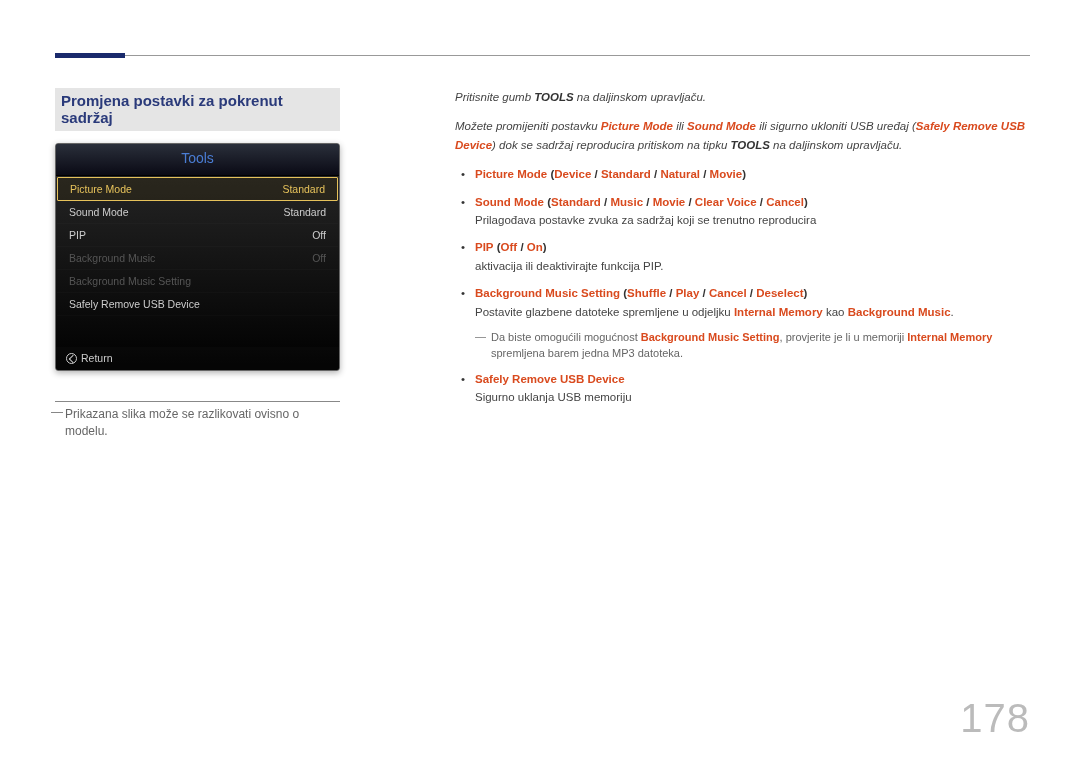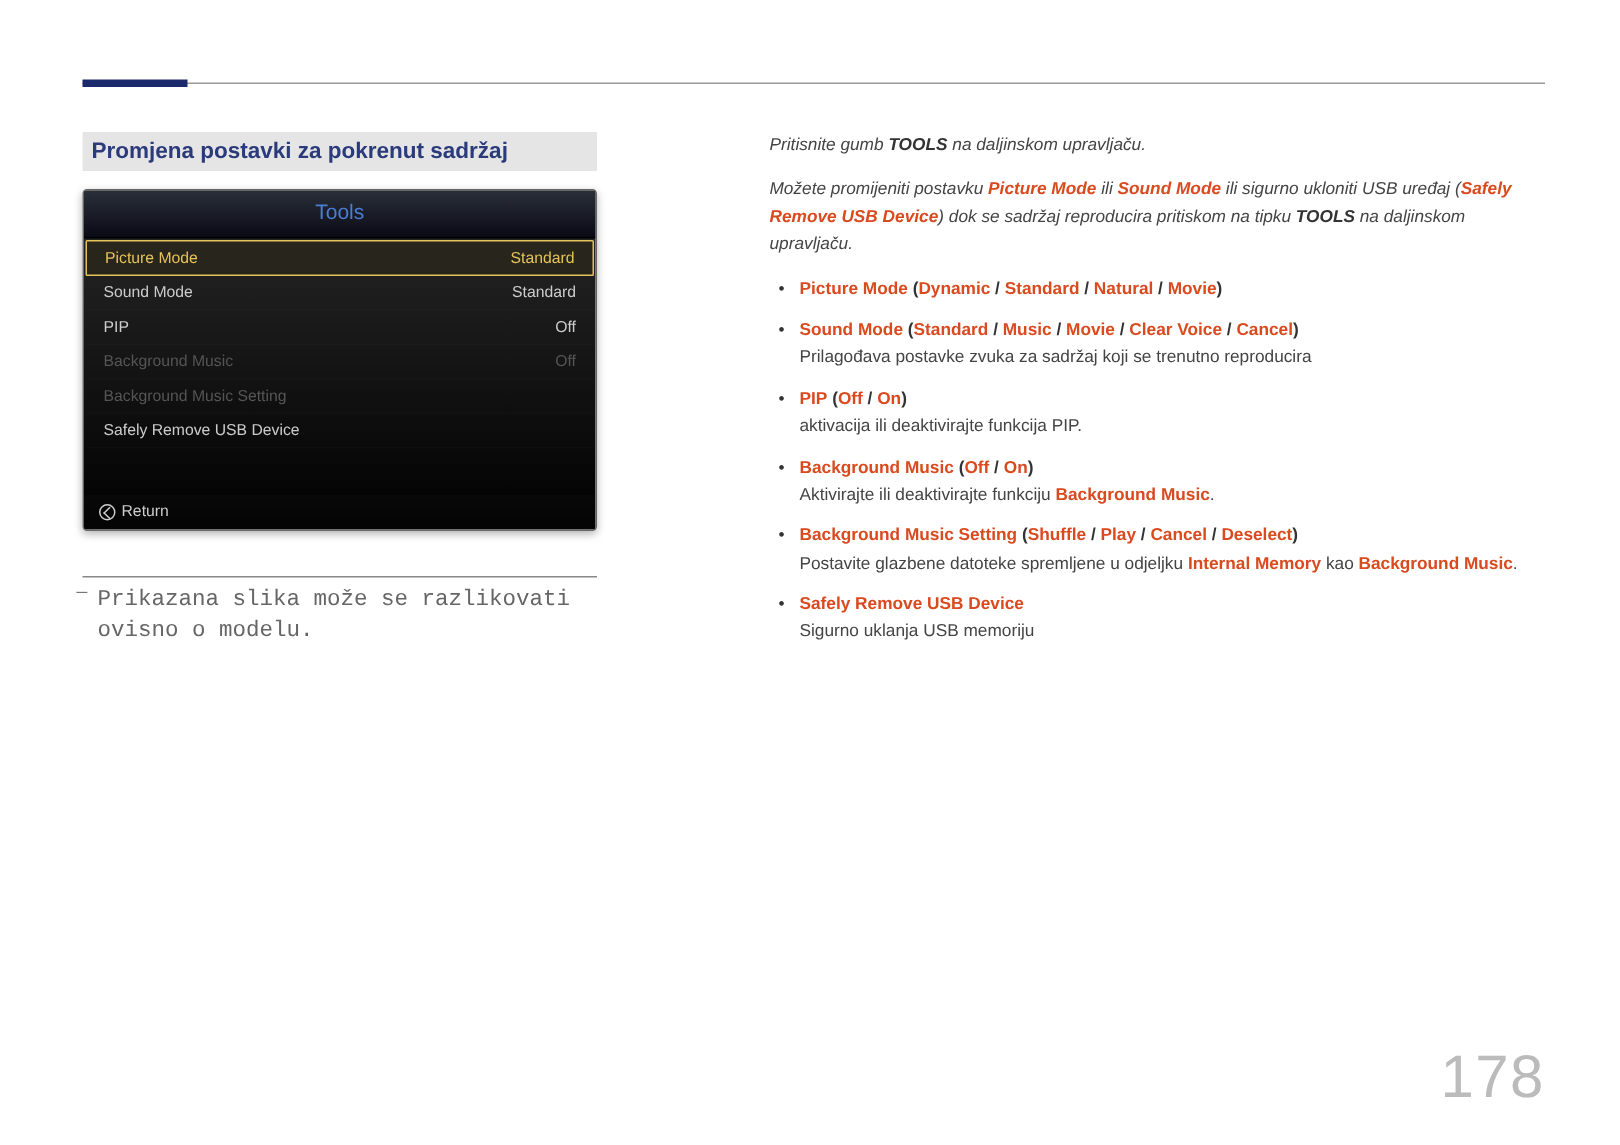--- a/index.html
+++ b/index.html
@@ -25,21 +25,21 @@
     top: -3px;
     width: 70px;
     height: 5px;
     background: #1a2a6c;
   }
   .columns {
     display: flex;
     gap: 115px;
   }
   .left-col {
-    width: 343px;
+    width: 285px;
     flex-shrink: 0;
   }
   .right-col {
     flex: 1;
     font-size: 11.5px;
     line-height: 1.6;
     color: #444;
   }
   .section-title {
     font-size: 15px;
@@ -102,26 +102,25 @@
     content: "";
     position: absolute;
     width: 5px; height: 5px;
     border-left: 1px solid #ccc;
     border-bottom: 1px solid #ccc;
     transform: rotate(45deg);
     left: 3px; top: 2px;
   }
   .line { height: 1px; background: #888; margin: 30px 0 4px; }
   .footnote {
-    font-size: 15px;
+    font-size: 12px;
     color: #666;
     padding-left: 10px;
     position: relative;
     line-height: 1.4;
-    font-family: Liberation Mono, monospace;
   }
   .footnote::before {
     content: "―";
     position: absolute;
     left: -4px;
     top: -2px;
     color: #777;
     font-size: 12px;
   }
   .right-col p { margin-bottom: 3px; font-style: italic; }
@@ -220,44 +219,42 @@
       </p>
       <div class="gap"></div>
       <p>
         <span>Možete promijeniti postavku </span><span class="kw">Picture Mode</span><span> ili </span><span class="kw">Sound Mode</span><span> ili sigurno ukloniti USB uređaj (</span><span class="kw">Safely Remove USB Device</span><span>) dok se sadržaj reproducira pritiskom na tipku </span><span class="bold">TOOLS</span><span> na daljinskom upravljaču.</span>
       </p>
       <div class="gap"></div>
 
       <ul class="spec">
         <li>
           <span class="kw">Picture Mode</span>
-          <span class="slash"> (</span><span class="kw">Dynamic</span><span class="slash"> / </span><span class="kw">Standard</span><span class="slash"> / </span><span class="kw">Natural</span><span class="slash"> / </span><span class="kw">Movie</span><span class="slash">)</span><br>
+          <span class="slash"> (</span><span class="kw">Device</span><span class="slash"> / </span><span class="kw">Standard</span><span class="slash"> / </span><span class="kw">Natural</span><span class="slash"> / </span><span class="kw">Movie</span><span class="slash">)</span><br>
         </li>
         <li>
           <span class="kw">Sound Mode</span>
           <span class="slash"> (</span><span class="kw">Standard</span><span class="slash"> / </span><span class="kw">Music</span><span class="slash"> / </span><span class="kw">Movie</span><span class="slash"> / </span><span class="kw">Clear Voice</span><span class="slash"> / </span><span class="kw">Cancel</span><span class="slash">)</span><br>
           <span class="sub-desc">Prilagođava postavke zvuka za sadržaj koji se trenutno reproducira</span>
         </li>
         <li>
           <span class="kw">PIP</span>
           <span class="slash"> (</span><span class="kw">Off</span><span class="slash"> / </span><span class="kw">On</span><span class="slash">)</span><br>
           <span class="sub-desc">aktivacija ili deaktivirajte funkcija PIP.</span>
         </li>
         <li>
-          <span class="kw">Background Music</span>
-          <span class="slash"> (</span><span class="kw">Off</span><span class="slash"> / </span><span class="kw">On</span><span class="slash">)</span><br>
-          <span class="sub-desc"><span>Aktivirajte ili deaktivirajte funkciju </span><span class="kw">Background Music</span><span>.</span></span>
-        </li>
-        <li>
           <span class="kw">Background Music Setting</span>
           <span class="slash"> (</span><span class="kw">Shuffle</span><span class="slash"> / </span><span class="kw">Play</span><span class="slash"> / </span><span class="kw">Cancel</span><span class="slash"> / </span><span class="kw">Deselect</span><span class="slash">)</span><br>
           <span class="sub-desc"><span>Postavite glazbene datoteke spremljene u odjeljku </span><span class="kw">Internal Memory</span><span> kao </span><span class="kw">Background Music</span><span>.</span></span>
         </li>
       </ul>
 
+      <div class="inline-note">
+        <span>Da biste omogućili mogućnost </span><span class="kw">Background Music Setting</span><span>, provjerite je li u memoriji </span><span class="kw">Internal Memory</span><span> spremljena barem jedna MP3 datoteka.</span>
+      </div>
 
       <ul class="spec">
         <li>
           <span class="kw">Safely Remove USB Device</span><br>
           <span class="sub-desc">Sigurno uklanja USB memoriju</span>
         </li>
       </ul>
     </div>
   </div>
 </div>

